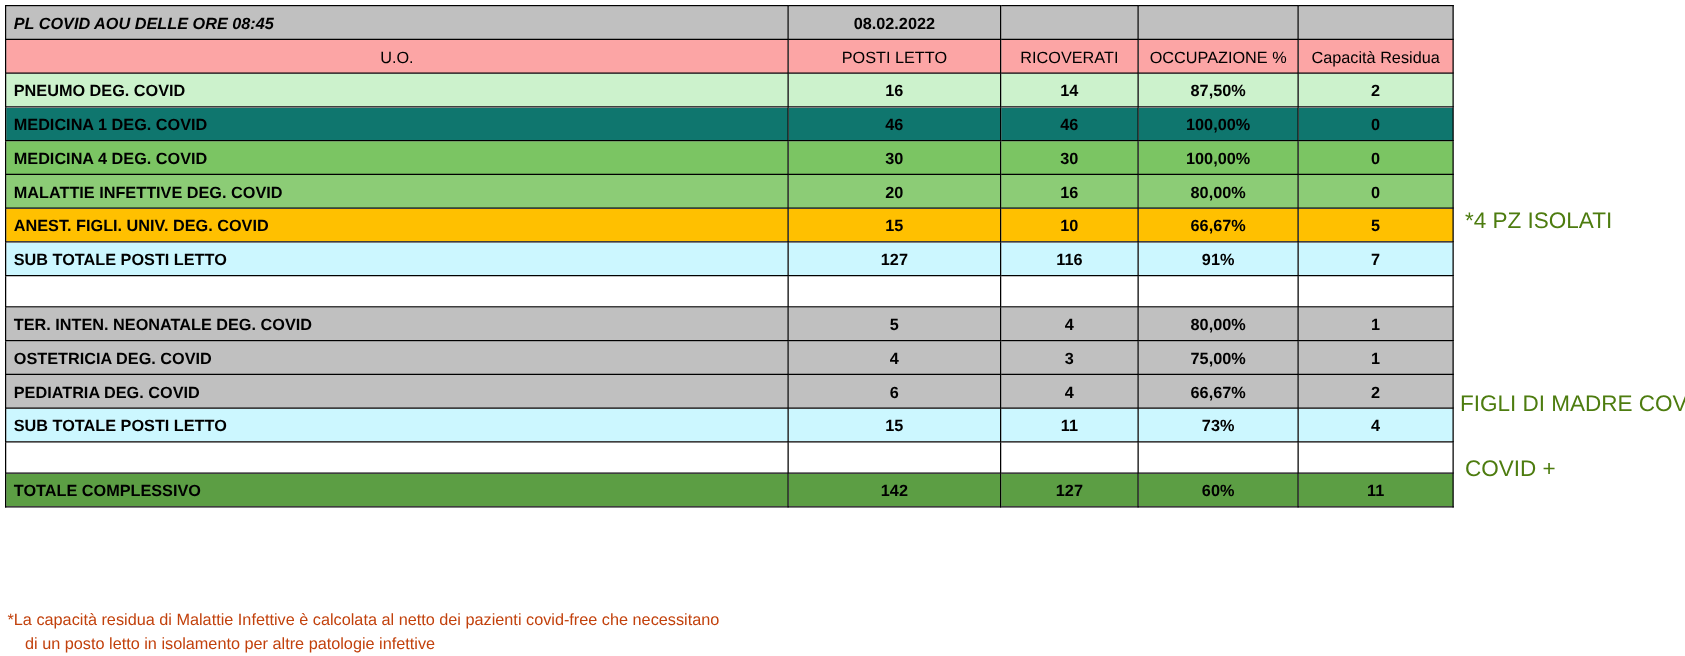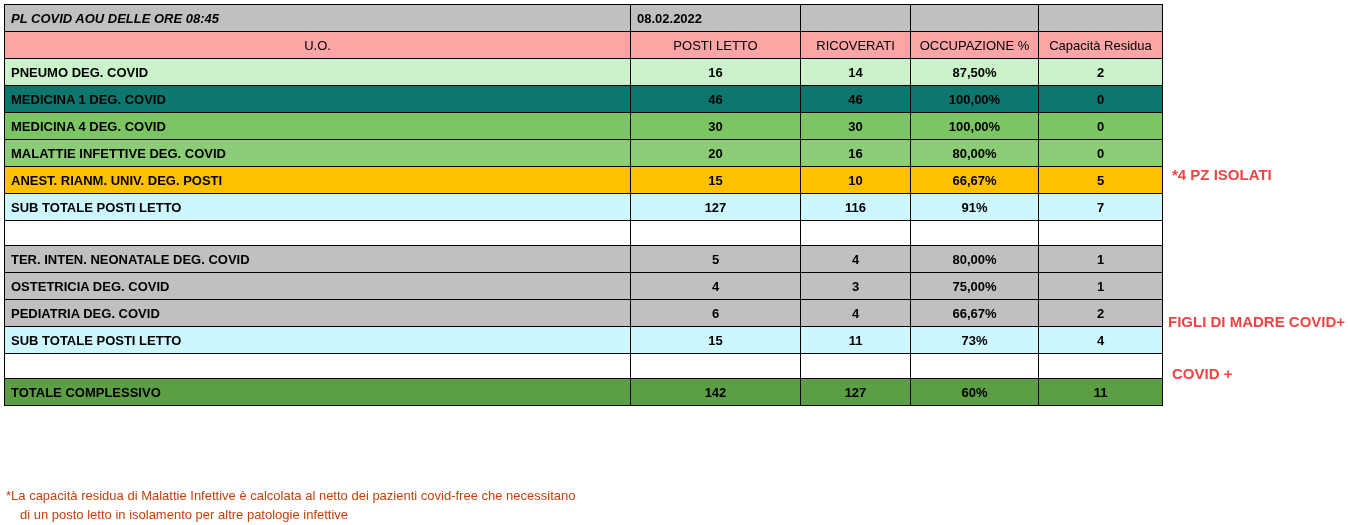--- a/index.html
+++ b/index.html
@@ -44,21 +44,21 @@
   .num { text-align: center; font-weight: bold; }
   .hdr-title {
     font-style: italic;
     font-weight: bold;
     font-size: 13.5px;
     background: #c0c0c0;
     text-align: left;
   }
   .hdr-date {
     background: #c0c0c0;
-    text-align: left;
+    text-align: center;
     font-weight: bold;
     font-size: 13px;
   }
   .hdr-blank { background: #c0c0c0; }
   .subhdr {
     background: #fca5a5;
     text-align: center;
     font-weight: normal;
     font-size: 13px;
   }
@@ -72,25 +72,24 @@
   .f-amber       { background: #ffc000; }
   .f-cyan        { background: #ccf7ff; }
   .f-gray        { background: #c0c0c0; }
   .f-darkgreen   { background: #5c9e44; }
   .f-white       { background: #ffffff; }
 
   tr.spacer td { height: 24px; }
 
   .note {
     position: absolute;
-    font-size: 15px;
-    color: #ef4444;
+    font-size: 18px;
+    color: #4d7c0f;
     white-space: nowrap;
     font-family: "Liberation Sans", sans-serif;
-    font-weight: bold;
   }
 
   .footnotes {
     position: absolute;
     left: 6px;
     top: 482px;
     font-size: 13px;
     color: #c2410c;
   }
   .footnotes div { line-height: 19px; white-space: nowrap; }
@@ -147,21 +146,21 @@
         <td class="num f-green">0</td>
       </tr>
       <tr>
         <td class="lbl f-green2">MALATTIE INFETTIVE  DEG. COVID</td>
         <td class="num f-green2">20</td>
         <td class="num f-green2">16</td>
         <td class="num f-green2">80,00%</td>
         <td class="num f-green2">0</td>
       </tr>
       <tr>
-        <td class="lbl f-amber">ANEST. RIANM. UNIV. DEG. POSTI</td>
+        <td class="lbl f-amber">ANEST. FIGLI. UNIV. DEG. COVID</td>
         <td class="num f-amber">15</td>
         <td class="num f-amber">10</td>
         <td class="num f-amber">66,67%</td>
         <td class="num f-amber">5</td>
       </tr>
       <tr>
         <td class="lbl f-cyan">SUB TOTALE POSTI LETTO</td>
         <td class="num f-cyan">127</td>
         <td class="num f-cyan">116</td>
         <td class="num f-cyan">91%</td>

